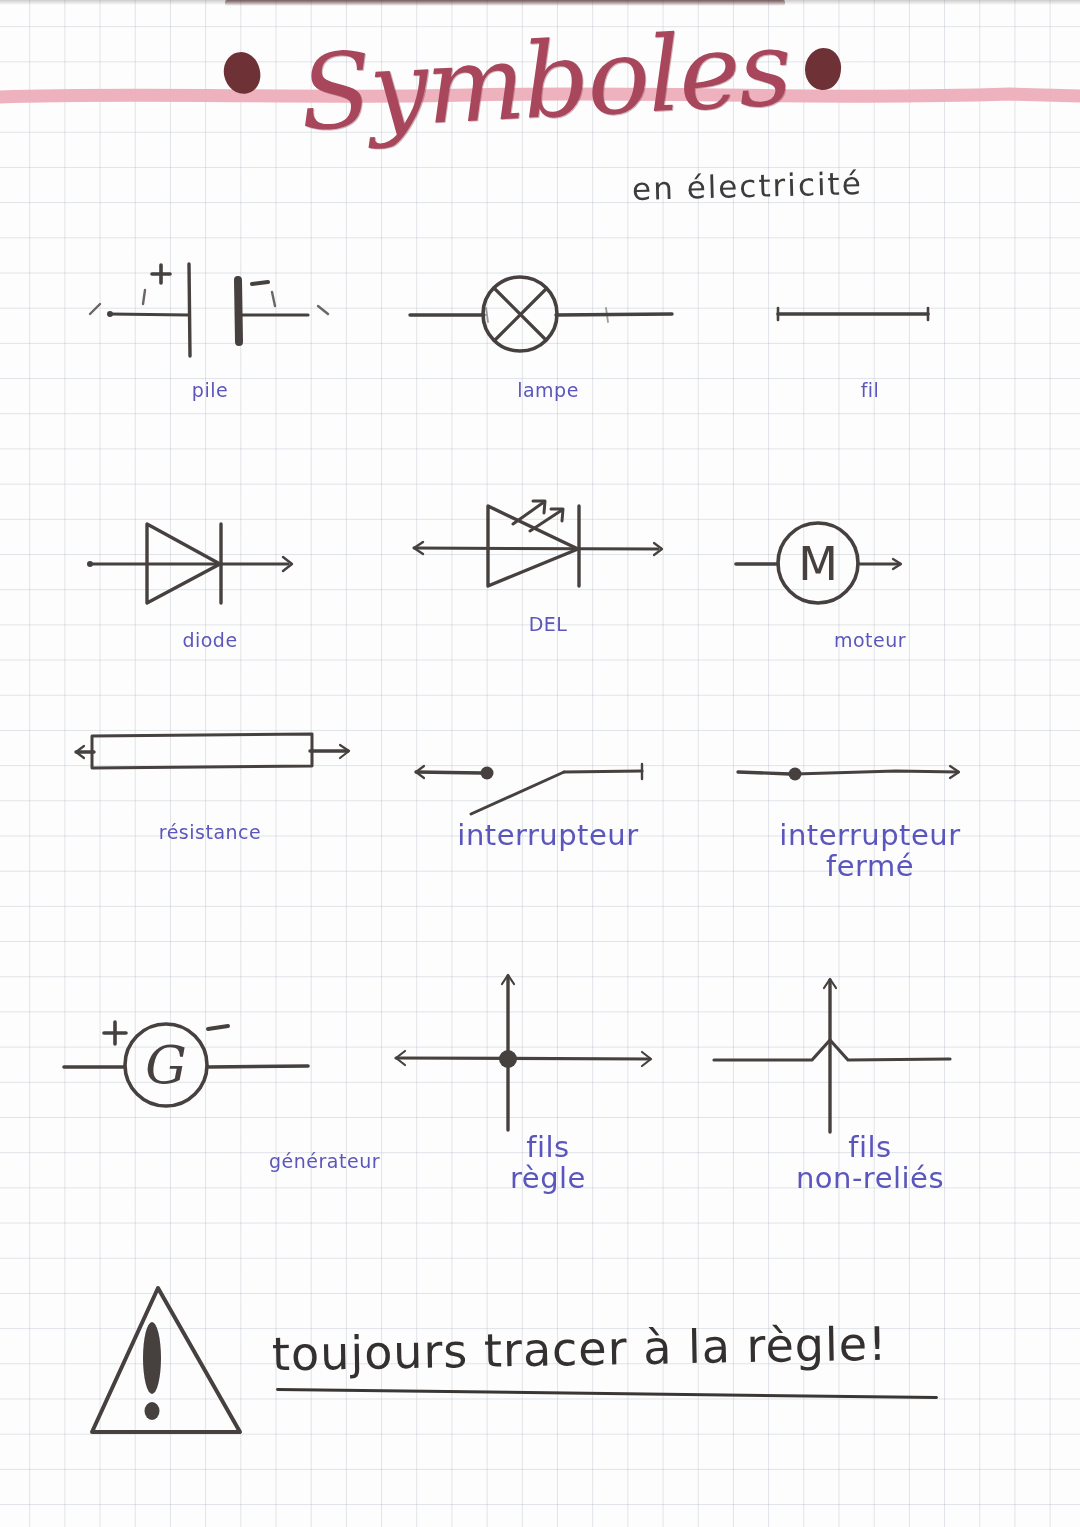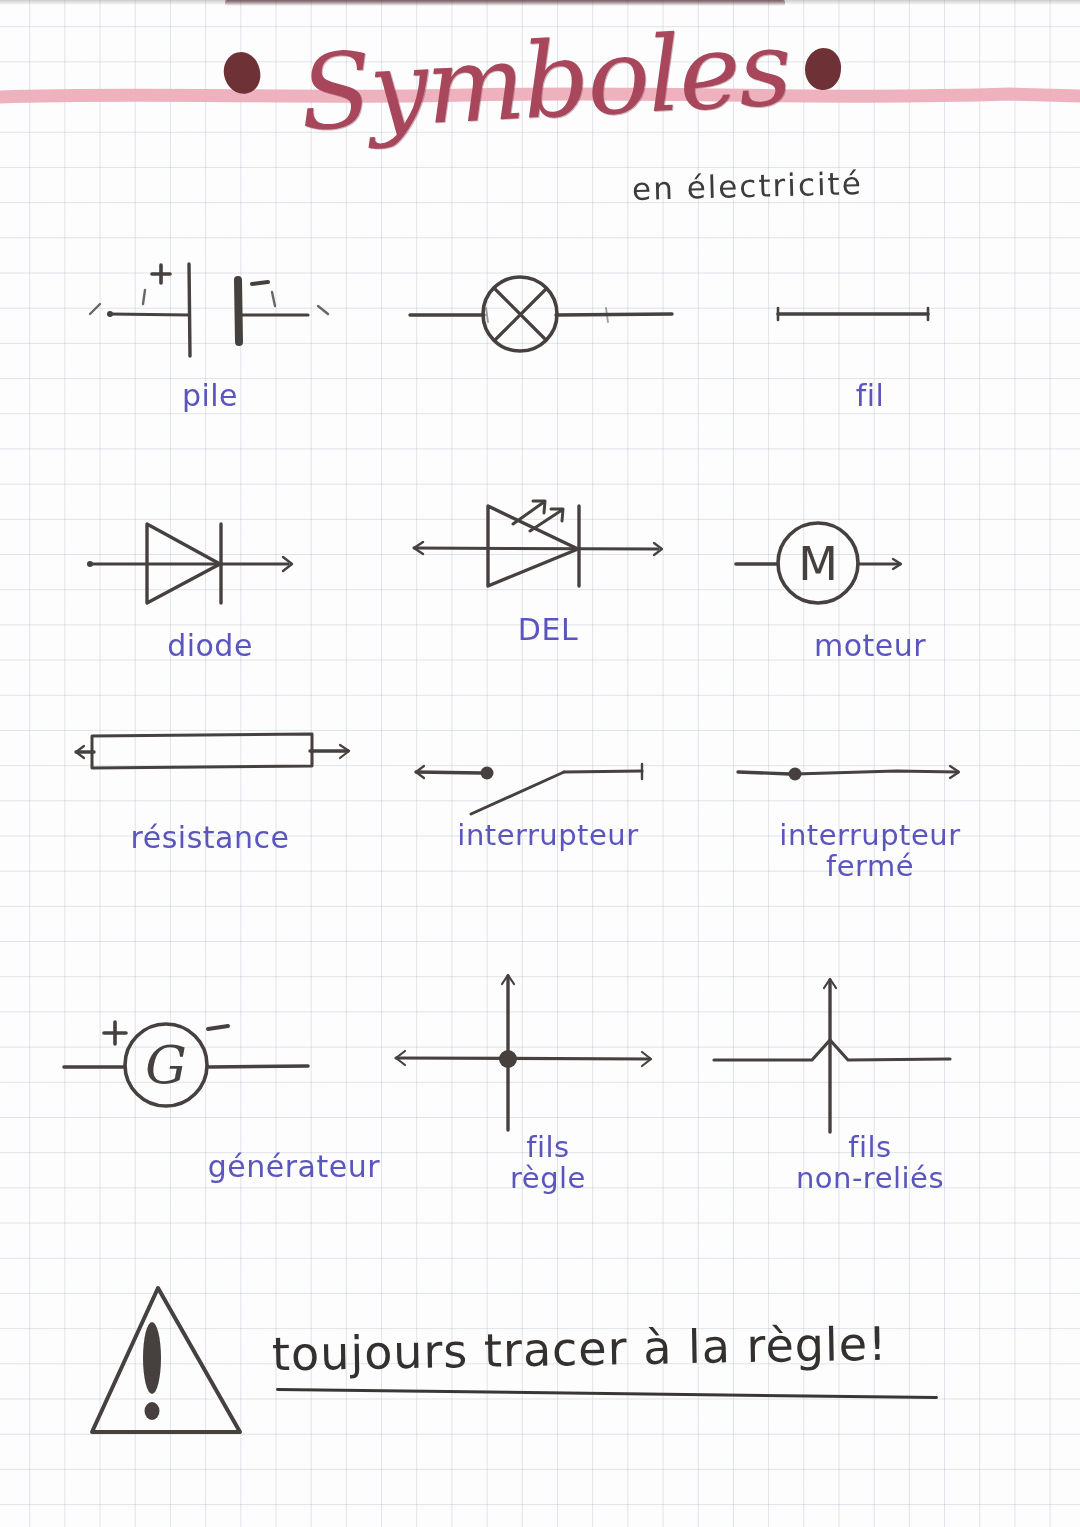--- a/index.html
+++ b/index.html
@@ -80,21 +80,21 @@
   .symbol-box {
     position: relative;
     width: 340px;
     height: 150px;
   }
   .label {
     position: absolute;
     width: 340px;
     text-align: center;
     font-family: "DejaVu Sans", sans-serif;
-    font-size: 30px;
+    font-size: 19px;
     color: #5b56bd;
     line-height: 1.08;
     letter-spacing: 0.5px;
   }
   .label.two-line { font-size: 29px; }
 
   svg { overflow: visible; display: block; }
   .ink { stroke: #46403f; fill: none; stroke-linecap: round; stroke-linejoin: round; }
   .ink-fill { fill: #46403f; }
 
@@ -172,20 +172,21 @@
       <svg width="340" height="130">
         <path class="ink" d="M32,63 L106,63" stroke-width="3.4"></path>
         <path class="ink" d="M178,63 L294,62" stroke-width="3.4"></path>
         <circle class="ink" cx="142" cy="62" r="37" stroke-width="3.6"></circle>
         <path class="ink" d="M117,37 L168,88" stroke-width="3.2"></path>
         <path class="ink" d="M168,37 L117,88" stroke-width="3.2"></path>
         <path class="ink" d="M108,56 L110,70" stroke-width="1.8" opacity="0.5"></path>
         <path class="ink" d="M228,56 L230,70" stroke-width="1.8" opacity="0.5"></path>
       </svg>
     </div>
+    <div class="label" style="top:128px;">lampe</div>
   </div>
 
   <div class="cell" style="left:700px; top:252px;">
     <div class="symbol-box">
       <svg width="340" height="130">
         <path class="ink" d="M78,62 L228,62" stroke-width="3.6"></path>
         <path class="ink" d="M78,56 L78,68" stroke-width="2.6"></path>
         <path class="ink" d="M228,56 L228,68" stroke-width="2.6"></path>
       </svg>
     </div>

